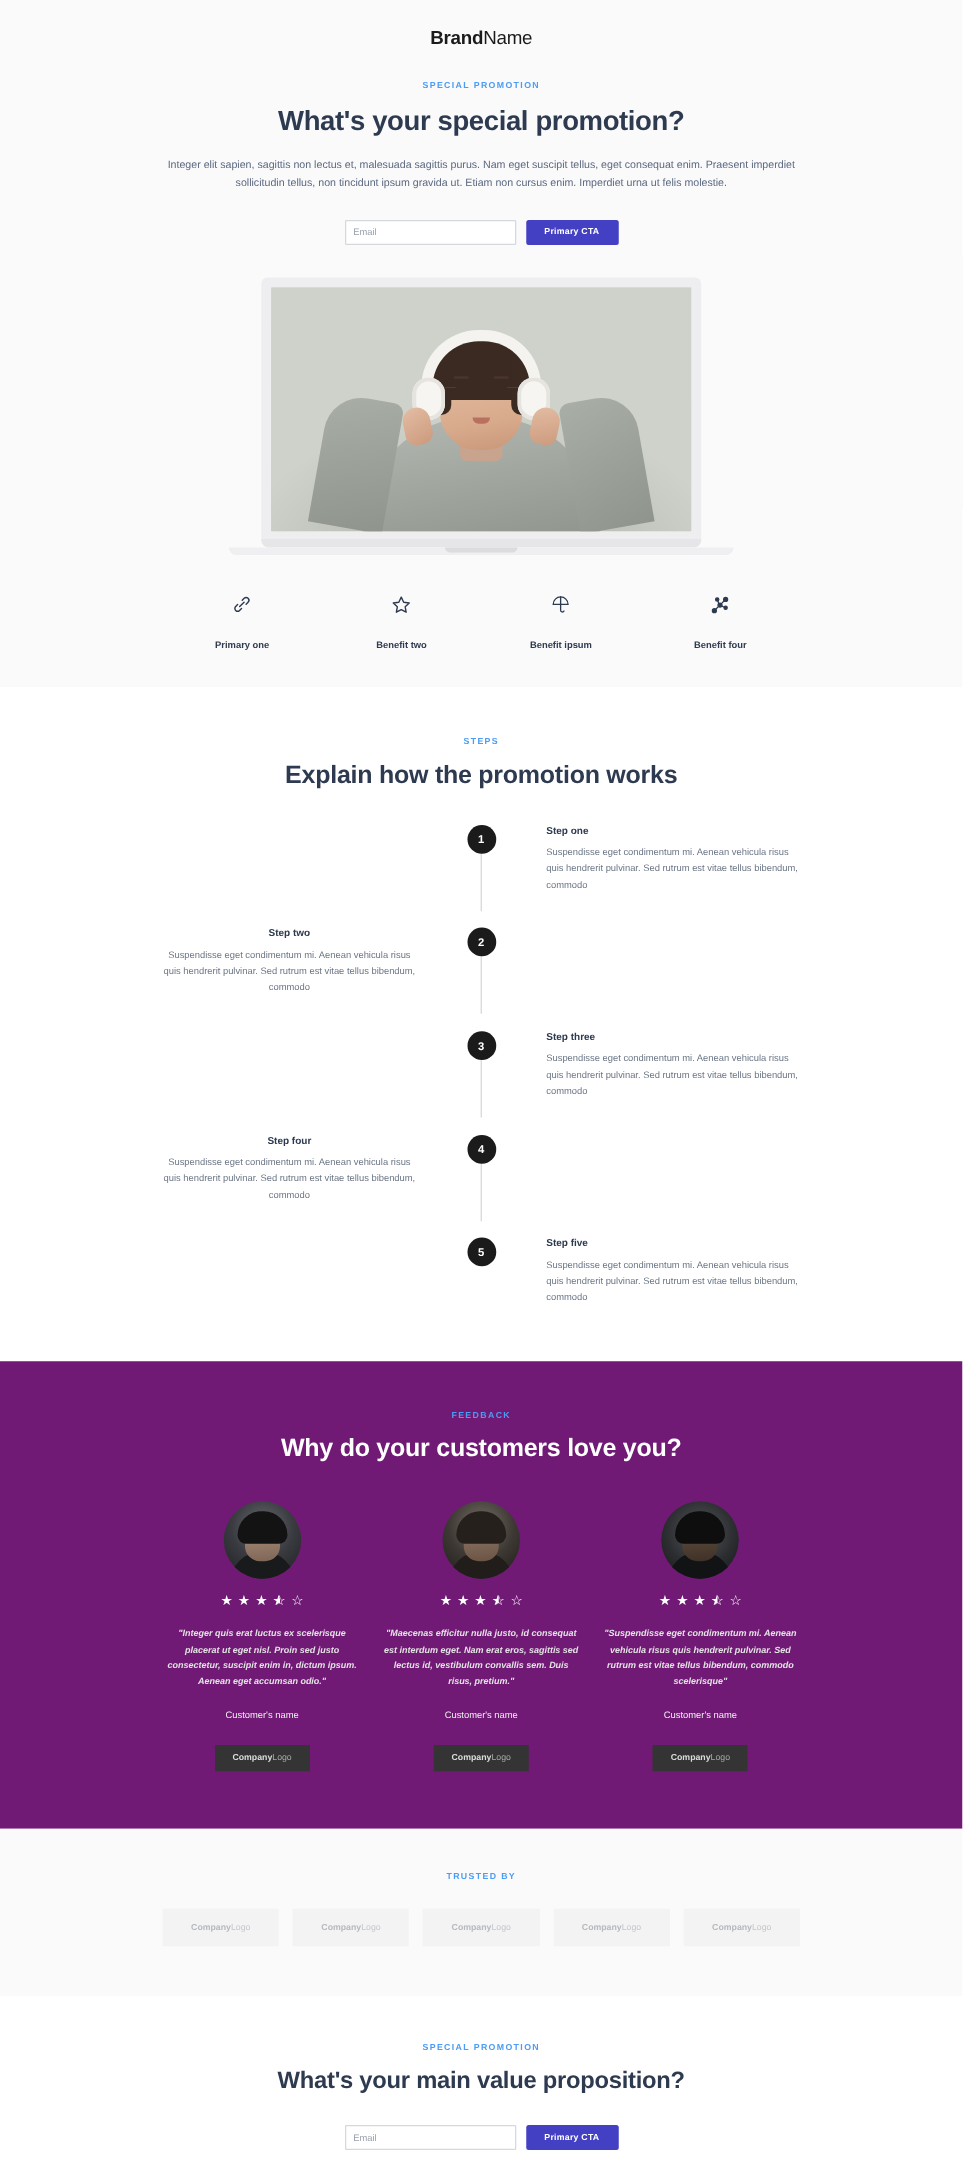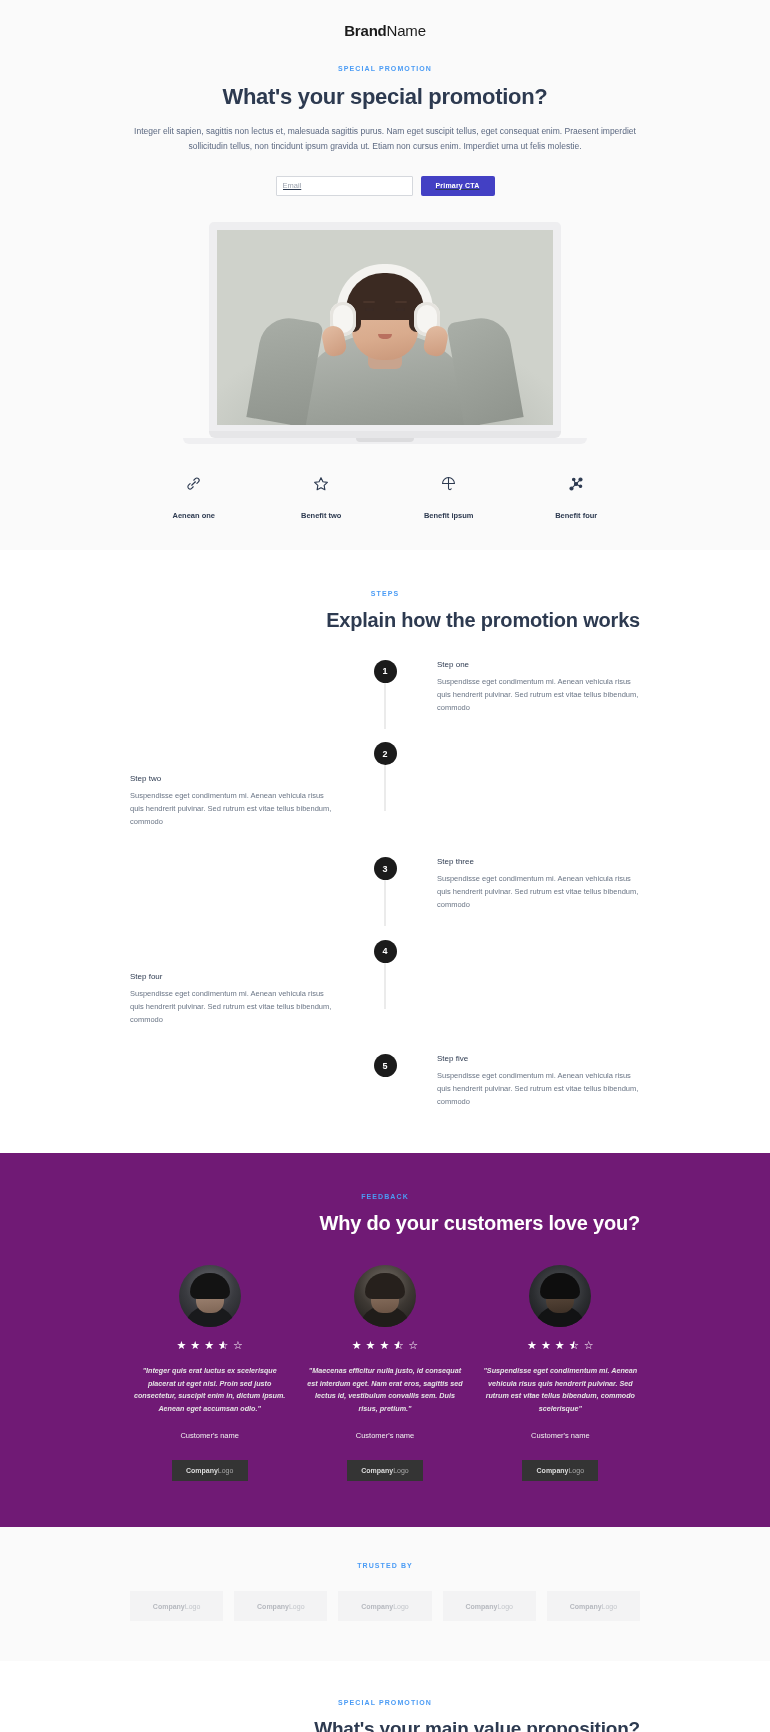--- a/index.html
+++ b/index.html
@@ -30,21 +30,21 @@
   .h1 {
     font-size: 22px;
     font-weight: bold;
     text-align: center;
     color: #2d3a50;
     letter-spacing: -0.3px;
   }
   .h2 {
     font-size: 20px;
     font-weight: bold;
-    text-align: right;
+    text-align: center;
     color: #2d3a50;
     letter-spacing: -0.2px;
   }
   .sec--dark .h2 { color: #ffffff; }
   .lede {
     font-size: 8.5px;
     line-height: 1.75;
     color: #5b6880;
     text-align: center;
   }
@@ -60,21 +60,20 @@
   .brand b { font-weight: bold; }
   .brand span { font-weight: normal; color: #1b1b1b; }
 
   
   .form {
     display: flex;
     justify-content: center;
     align-items: stretch;
     gap: 8px;
     margin-top: 22px;
-    text-decoration: underline;
   }
   .email-input {
     width: 137px;
     height: 20px;
     border: 1px solid #d5d8dd;
     background: #fff;
     font-family: "Liberation Sans", sans-serif;
     font-size: 7.5px;
     color: #2d3a50;
     padding: 0 6px;
@@ -259,27 +258,27 @@
   }
   .railseg {
     position: absolute;
     left: 50%; transform: translateX(-50%);
     top: 11px; bottom: -46px;
     width: 1px;
     background: #d7d7d7;
     z-index: 1;
   }
   .step-title {
-    font-size: 8px; font-weight: normal; color: #2d3a50;
+    font-size: 8px; font-weight: bold; color: #2d3a50;
     margin-bottom: 7px;
   }
   .step-body {
     font-size: 7.5px; line-height: 1.72; color: #6b7686;
   }
-  .align-r { text-align: left; margin-top: 32px; }
+  .align-r { text-align: center; }
   .align-l { text-align: left; }
   .pad-l { padding-left: 14px; }
   .pad-r { padding-right: 14px; }
 
   
   .tcards { display: flex; gap: 16px; width: 510px; margin: 30px auto 0; }
   .tcard { flex: 1; text-align: center; }
   .avatar {
     width: 62px; height: 62px; border-radius: 50%;
     margin: 0 auto;
@@ -421,21 +420,21 @@
 
     <div class="benefits">
       <div class="benefit">
         <div class="benefit-icon">
           <svg width="17" height="17" viewBox="0 0 24 24" fill="none" stroke="#2d3a50" stroke-width="1.6" stroke-linecap="round">
             <path d="M9.5 14.5 14.5 9.5"></path>
             <path d="M7.2 12.2 5 14.4a3.1 3.1 0 0 0 4.4 4.4l2.2-2.2"></path>
             <path d="M16.8 11.8 19 9.6a3.1 3.1 0 0 0-4.4-4.4l-2.2 2.2"></path>
           </svg>
         </div>
-        <div class="benefit-label">Aenean one</div>
+        <div class="benefit-label">Primary one</div>
       </div>
       <div class="benefit">
         <div class="benefit-icon">
           <svg width="18" height="18" viewBox="0 0 24 24" fill="none" stroke="#2d3a50" stroke-width="1.5" stroke-linejoin="round">
             <path d="M12 3.6 14.6 9l5.9.8-4.3 4.1 1 5.8-5.2-2.8-5.2 2.8 1-5.8L3.5 9.8 9.4 9z"></path>
           </svg>
         </div>
         <div class="benefit-label">Benefit two</div>
       </div>
       <div class="benefit">

